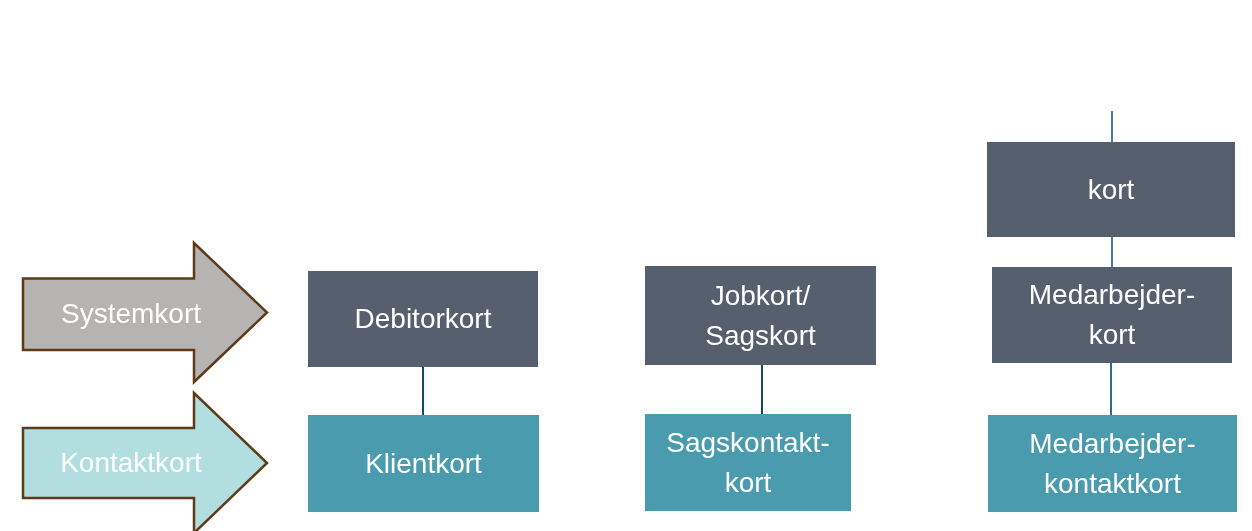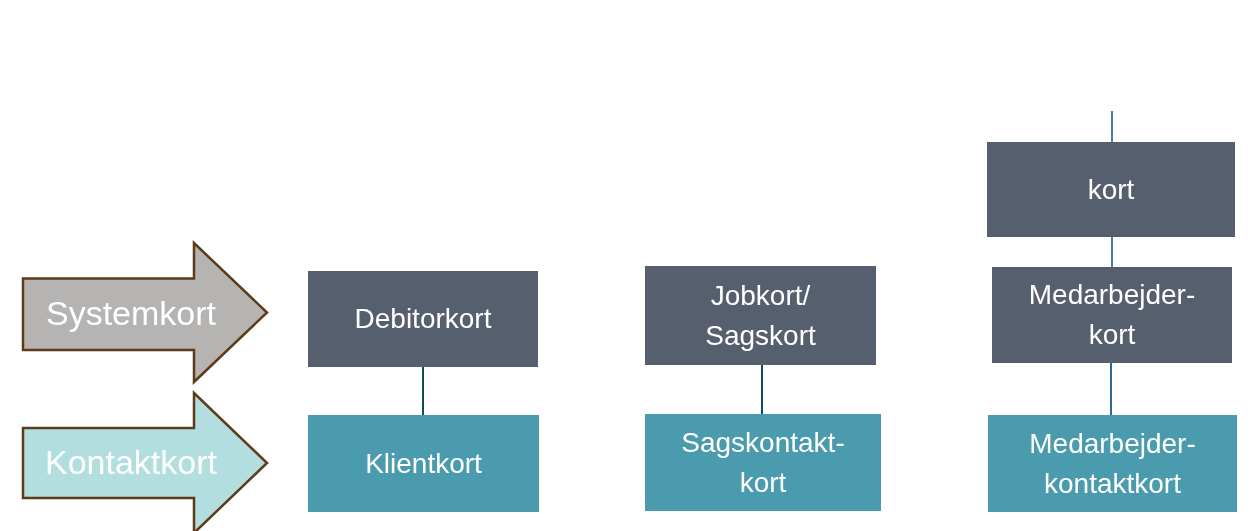--- a/index.html
+++ b/index.html
@@ -21,21 +21,21 @@
     top: 0;
   }
   .arrow-label {
     position: absolute;
     left: 25px;
     width: 212px;
     display: flex;
     align-items: center;
     justify-content: center;
     color: #ffffff;
-    font-size: 34px;
+    font-size: 28px;
     line-height: 1.1;
     white-space: nowrap;
   }
   .arrow-label.system { top: 278px; height: 72px; }
   .arrow-label.kontakt { top: 428px; height: 70px; }
 
   .box {
     position: absolute;
     display: flex;
     flex-direction: column;
@@ -48,21 +48,21 @@
   .box .box-line {
     line-height: 40px;
     white-space: nowrap;
   }
   .box.system { background: #565f6d; }
   .box.kontakt { background: #4a9bad; }
 
   .box.debitorkort           { left: 308px;  top: 271px; width: 230px; height: 96px; }
   .box.klientkort            { left: 308px;  top: 415px; width: 231px; height: 97px; }
   .box.sagskort              { left: 645px;  top: 266px; width: 231px; height: 99px; }
-  .box.sagskontaktkort       { left: 645px;  top: 414px; width: 236px; height: 97px; }
+  .box.sagskontaktkort       { left: 645px;  top: 414px; width: 206px; height: 97px; }
   .box.saelgerkort           { left: 992px;  top: 16px;  width: 242px; height: 95px; }
   .box.ressourcekort         { left: 987px;  top: 142px; width: 248px; height: 95px; }
   .box.medarbejderkort       { left: 992px;  top: 267px; width: 240px; height: 96px; }
   .box.medarbejderkontaktkort{ left: 988px;  top: 415px; width: 249px; height: 97px; }
 
   .connector {
     position: absolute;
     width: 2px;
   }
   .connector.dark  { background: #114b63; }

